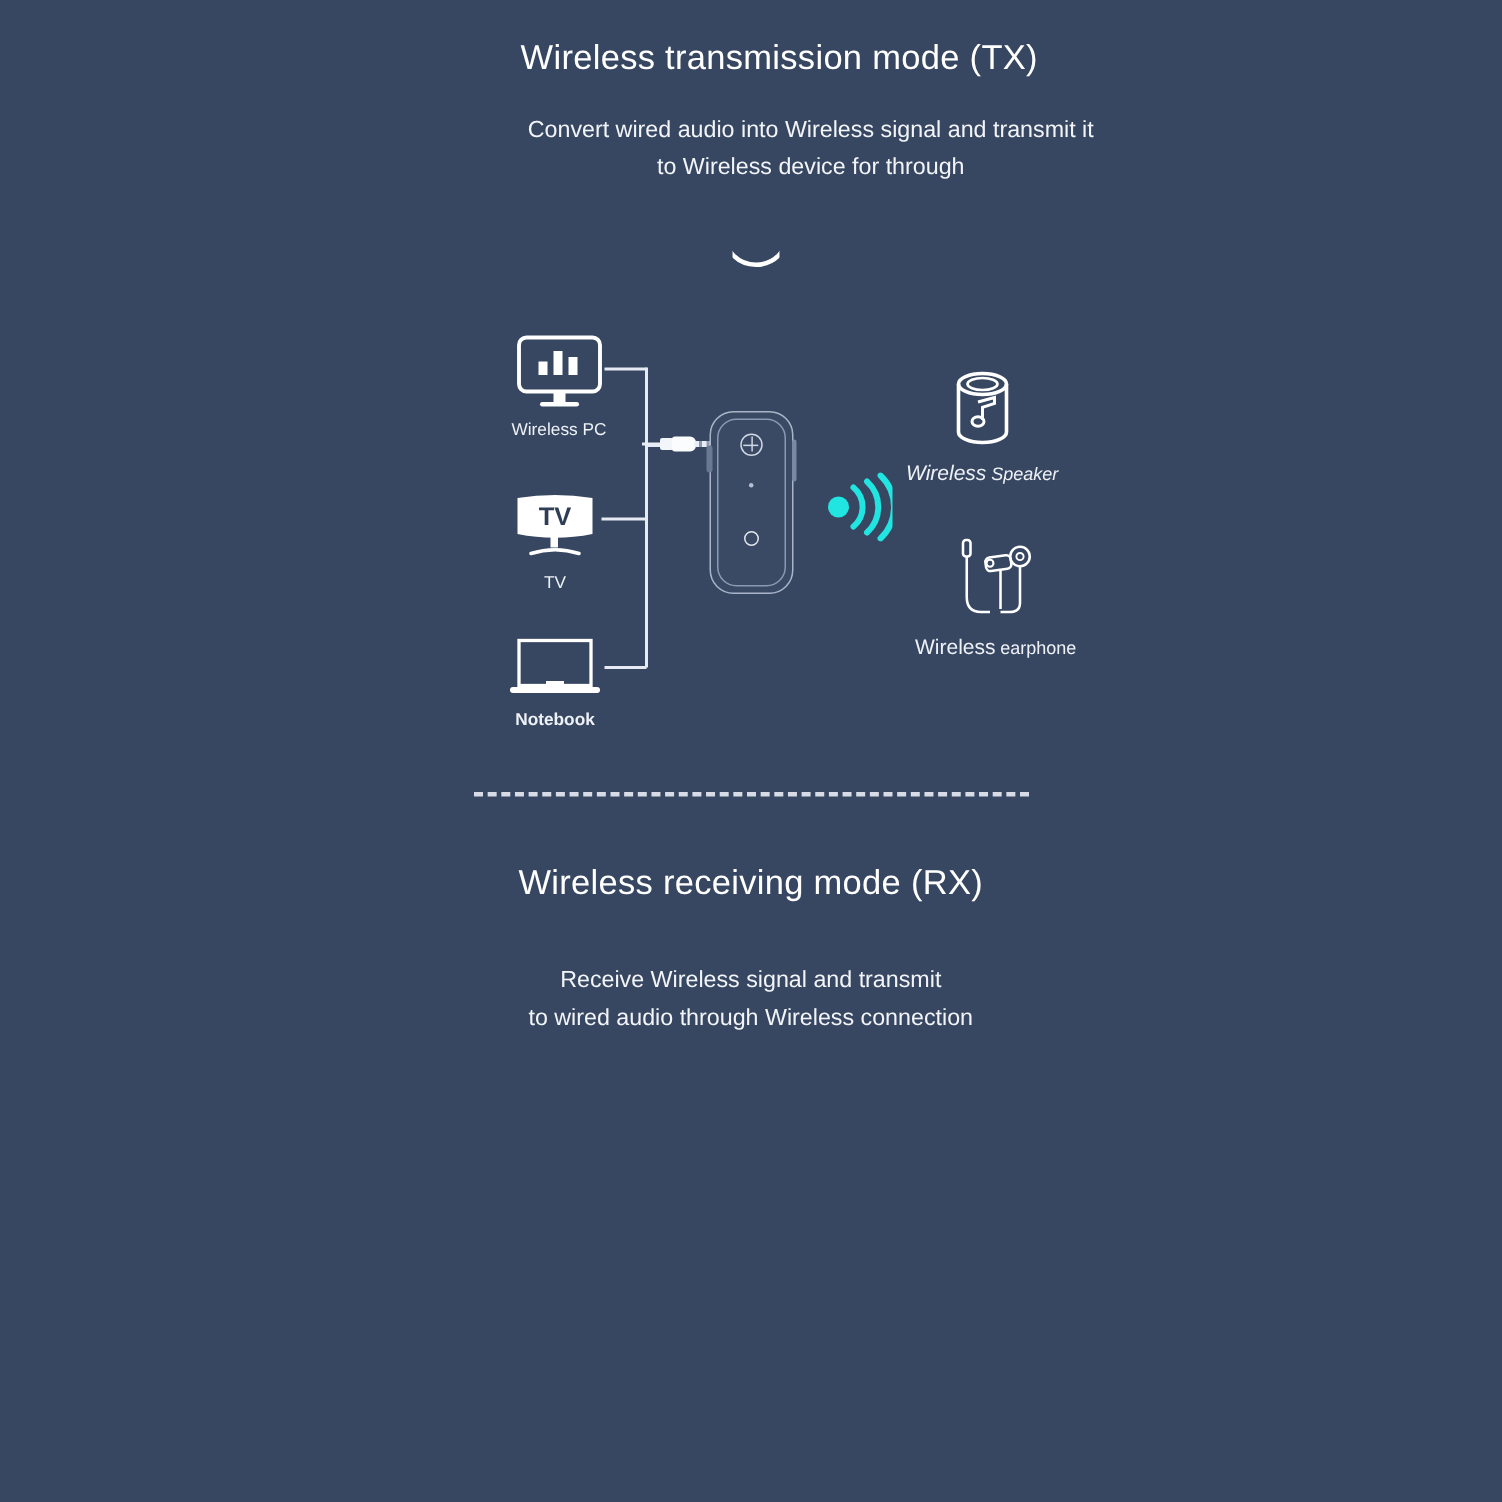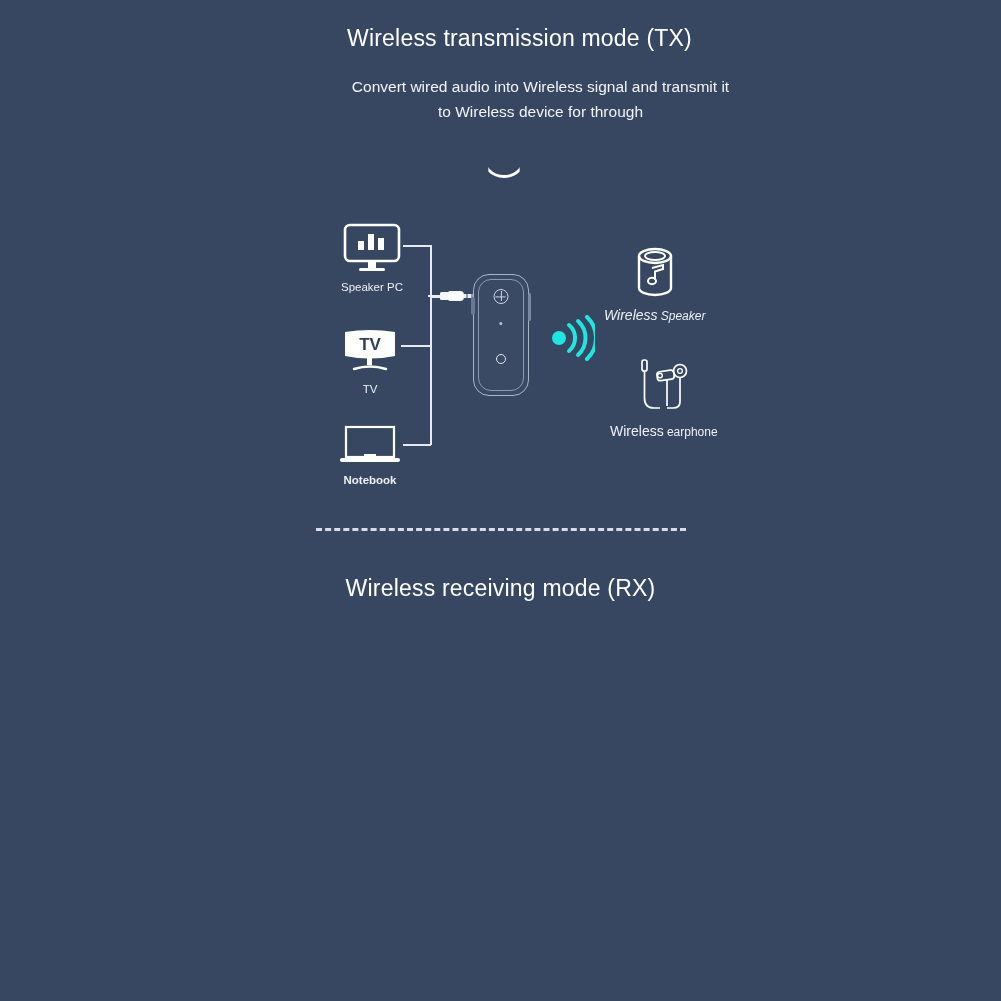--- a/index.html
+++ b/index.html
@@ -214,21 +214,21 @@
       <span class="icon">
         <svg width="60" height="52" viewBox="0 0 60 52">
           <rect x="3" y="3" width="54" height="36" rx="5" fill="none" stroke="#ffffff" stroke-width="2.6"></rect>
           <rect x="16" y="19" width="6" height="9" fill="#ffffff"></rect>
           <rect x="26" y="12" width="6" height="16" fill="#ffffff"></rect>
           <rect x="36" y="16" width="6" height="12" fill="#ffffff"></rect>
           <rect x="26" y="39" width="8" height="7" fill="#ffffff"></rect>
           <rect x="17" y="46" width="26" height="3" rx="1.5" fill="#ffffff"></rect>
         </svg>
       </span>
-      <span class="label">Speaker PC</span>
+      <span class="label">Wireless PC</span>
     </div>
 
     <div class="node" style="left:341px;top:328px;">
       <span class="icon" style="position:relative;">
         <svg width="58" height="48" viewBox="0 0 58 48">
           <path d="M4 4 Q29 0 54 4 L54 28 Q29 33 4 28 Z" fill="#ffffff"></path>
           <rect x="26" y="30" width="5" height="7" fill="#ffffff"></rect>
           <path d="M13 41 Q29 36 45 41" fill="none" stroke="#ffffff" stroke-width="2.4" stroke-linecap="round"></path>
           <text x="29" y="22" text-anchor="middle" font-family="Liberation Sans, sans-serif" font-size="17" font-weight="bold" fill="#2f3e57">TV</text>
         </svg>
@@ -309,16 +309,20 @@
       </span>
     </div>
   </div>
 
   <div class="divider"></div>
 
   <div class="scene" style="left:0;top:548px;width:1001px;height:441px;">
 
     <div class="section-title" style="top:27px;">Wireless receiving mode (RX)</div>
 
+    <div class="section-sub" style="top:93px;">
+      <div>Receive Wireless signal and transmit</div>
+      <div>to wired audio through Wireless connection</div>
+    </div>
 
   </div>
 
 </div>
 
 </body></html>

